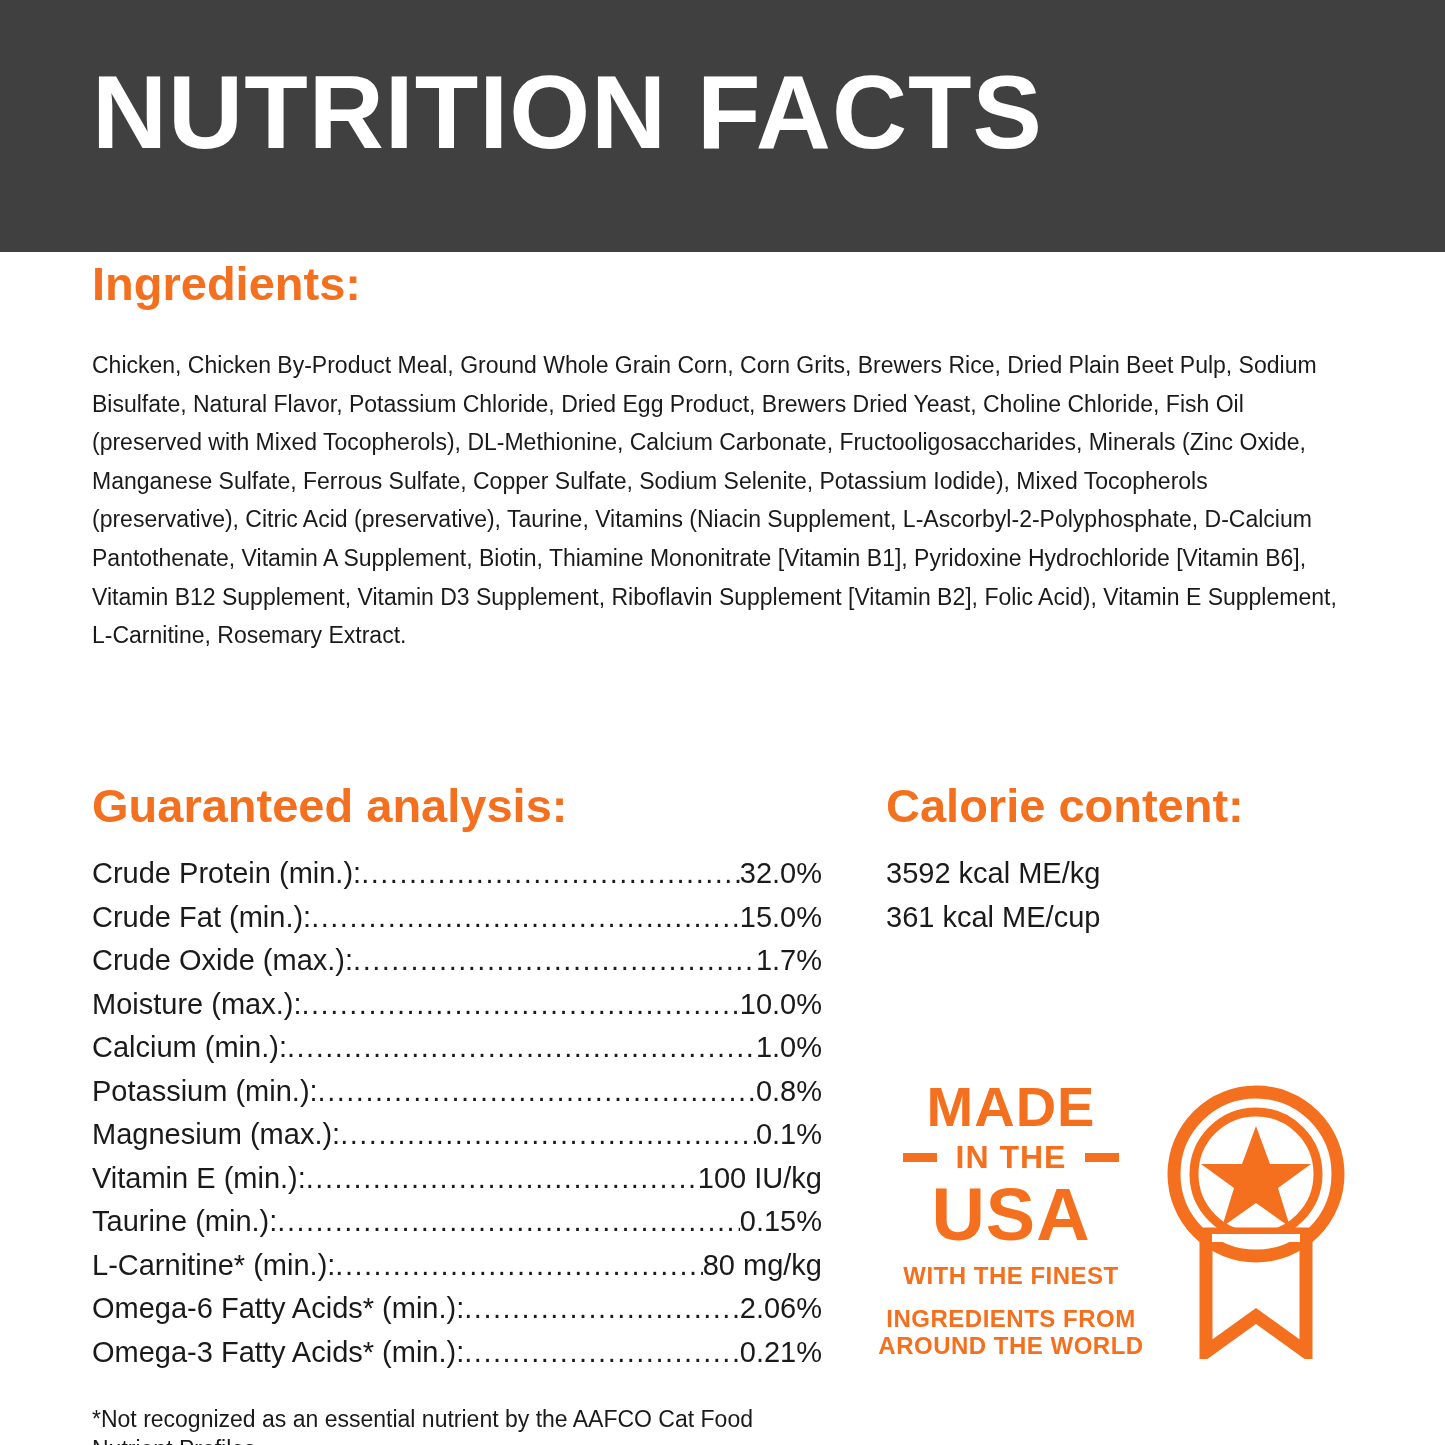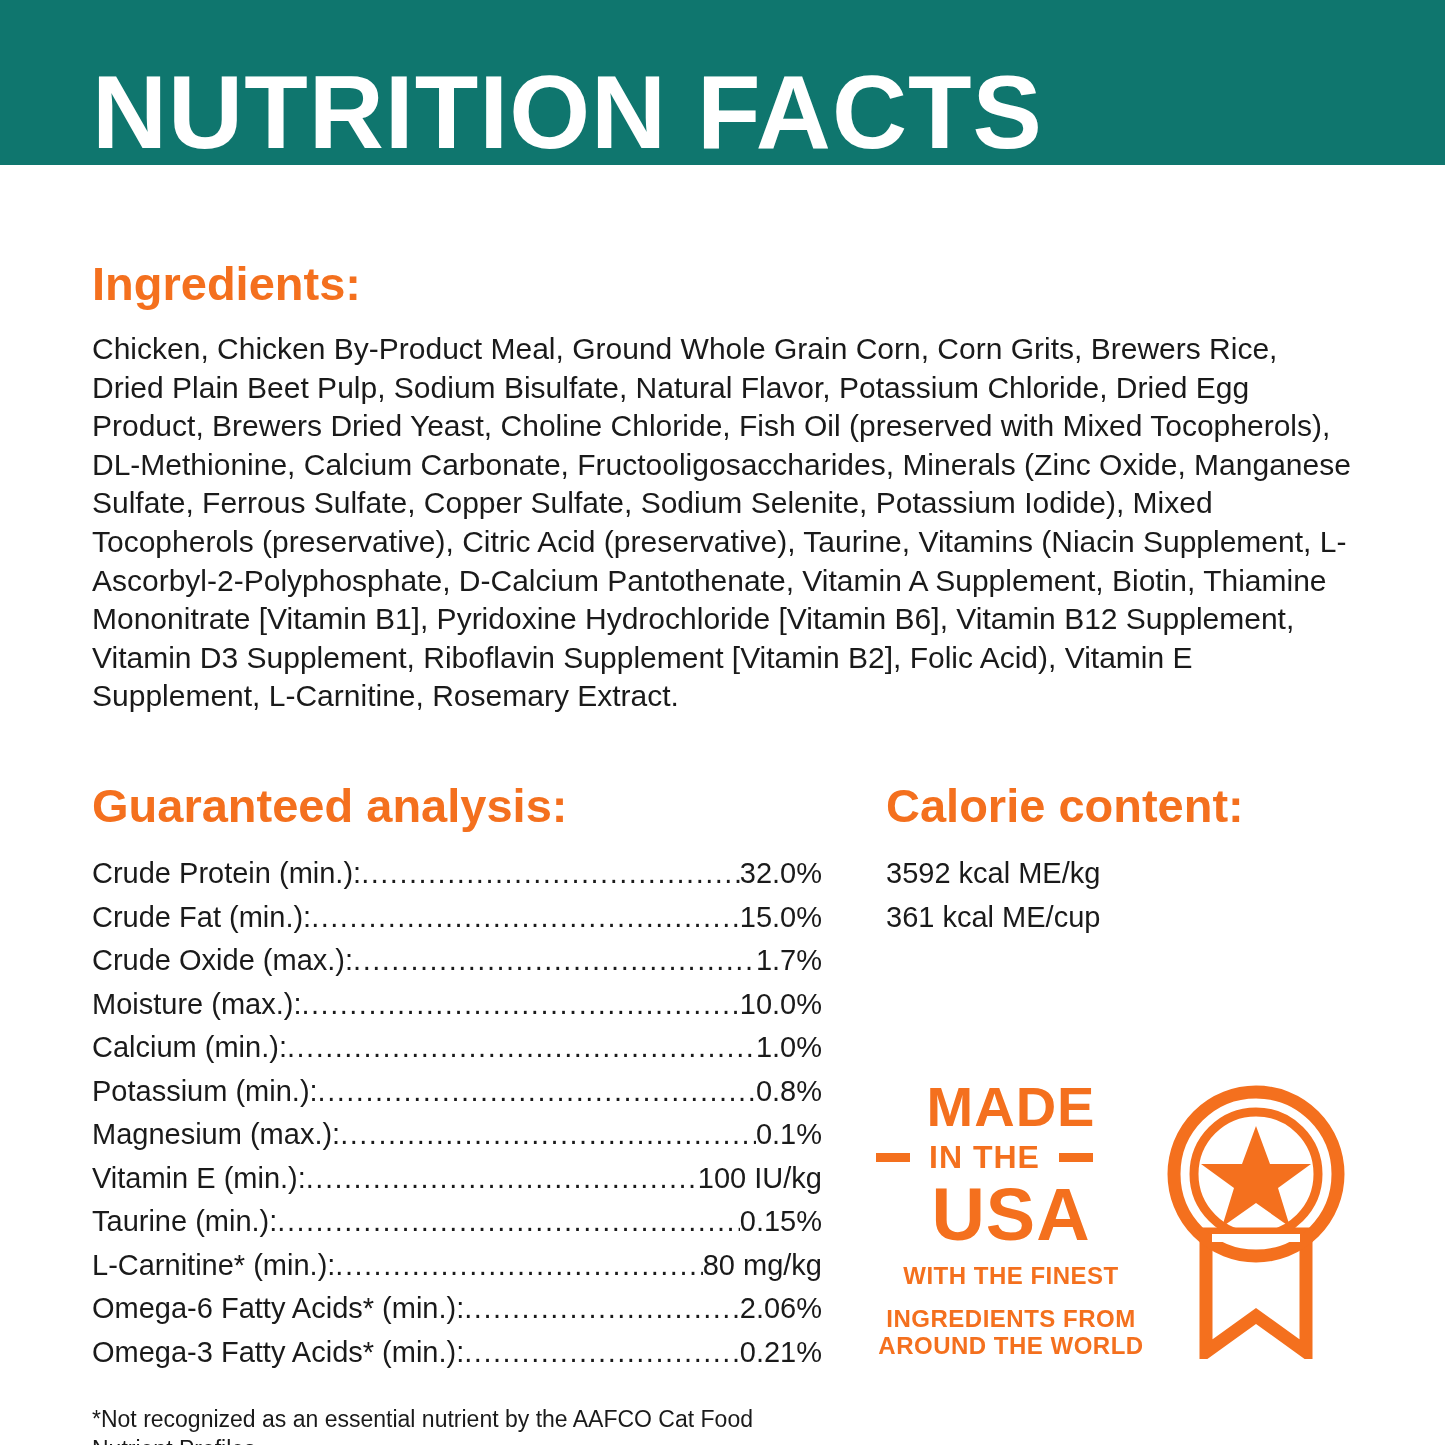--- a/index.html
+++ b/index.html
@@ -19,22 +19,22 @@
     height: 1445px;
     background: #ffffff;
     box-sizing: border-box;
   }
   
   .header-band {
     position: absolute;
     left: 0;
     top: 0;
     width: 1445px;
-    height: 165px;
-    background: #0f766e;
+    height: 252px;
+    background: #404040;
   }
   .header-title {
     position: absolute;
     left: 92px;
     top: 52px;
     font-size: 104px;
     line-height: 120px;
     font-weight: bold;
     color: #ffffff;
     letter-spacing: 1px;
@@ -50,23 +50,23 @@
   }
   
   .ingredients-heading {
     position: absolute;
     left: 92px;
     top: 258px;
   }
   .ingredients-body {
     position: absolute;
     left: 92px;
-    top: 330px;
+    top: 346px;
     width: 1262px;
-    font-size: 30px;
+    font-size: 23px;
     line-height: 38.6px;
     color: #1a1a1a;
     text-align: left;
   }
   
   .ga-heading {
     position: absolute;
     left: 92px;
     top: 780px;
   }
@@ -141,21 +141,21 @@
   }
   .usa-made {
     font-size: 56px;
     line-height: 58px;
     font-weight: bold;
     letter-spacing: 1px;
   }
   .usa-inthe-row {
     display: flex;
     align-items: center;
-    justify-content: flex-start;
+    justify-content: center;
     gap: 19px;
     margin-top: 4px;
   }
   .usa-dash {
     display: block;
     width: 34px;
     height: 9px;
     background: #F4701E;
   }
   .usa-inthe {

